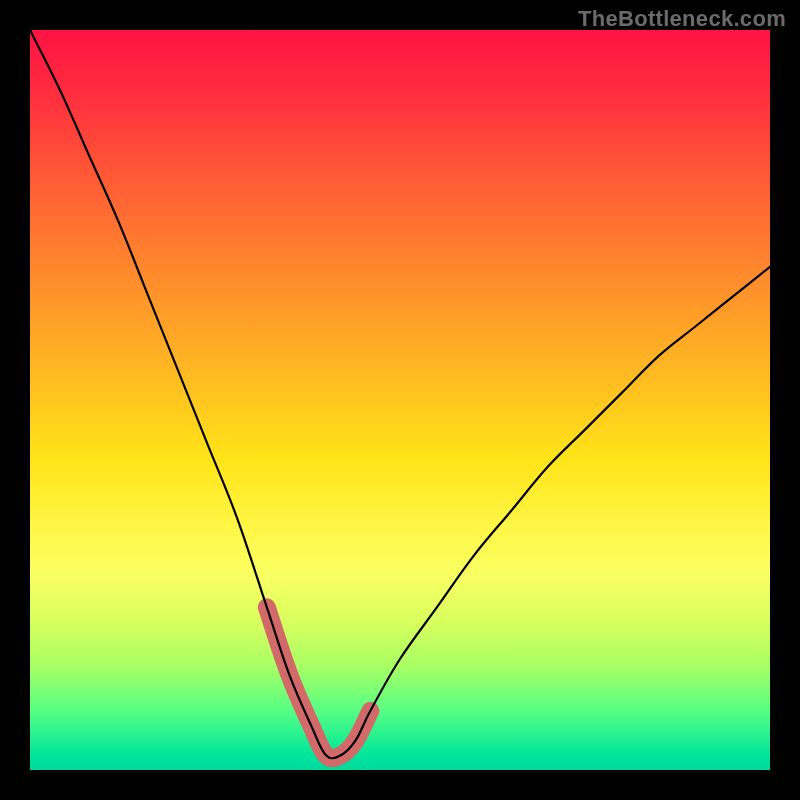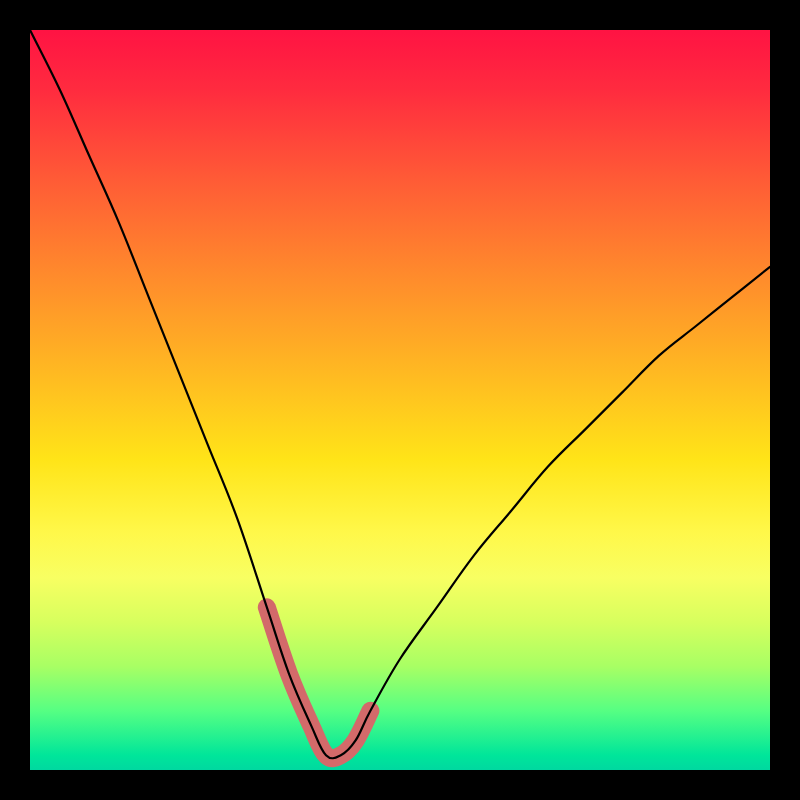--- a/index.html
+++ b/index.html
@@ -48,20 +48,21 @@
     font-size: 22px;
     font-weight: 600;
     color: #6b6b6b;
     letter-spacing: 0.3px;
   }
 </style>
 </head>
 <body>
 
 <div class="stage">
+  <div class="watermark">TheBottleneck.com</div>
 
   <div class="plot-area">
     <svg class="curves" viewBox="0 0 740 740" preserveAspectRatio="none">
       <path d="M 236.80 577.20 C 240.80 589.19, 251.01 622.49, 259.00 643.80 C 266.99 665.11, 274.54 680.95, 281.20 695.60 C 287.86 710.25, 290.67 719.87, 296.00 725.20 C 301.33 730.53, 305.47 727.86, 310.80 725.20 C 316.13 722.54, 320.27 718.39, 325.60 710.40 C 330.93 702.41, 337.74 686.13, 340.40 680.80" fill="none" stroke="#d36a6a" stroke-width="18" stroke-linecap="round" stroke-linejoin="round"></path>
       <path d="M 0.00 0.00 C 5.33 10.66, 18.94 36.56, 29.60 59.20 C 40.26 81.84, 48.54 101.82, 59.20 125.80 C 69.86 149.78, 78.14 167.09, 88.80 192.40 C 99.46 217.71, 107.74 239.76, 118.40 266.40 C 129.06 293.04, 137.34 313.76, 148.00 340.40 C 158.66 367.04, 166.94 387.76, 177.60 414.40 C 188.26 441.04, 196.54 459.10, 207.20 488.40 C 217.86 517.70, 227.48 549.23, 236.80 577.20 C 246.12 605.17, 251.01 622.49, 259.00 643.80 C 266.99 665.11, 274.54 680.95, 281.20 695.60 C 287.86 710.25, 290.67 719.87, 296.00 725.20 C 301.33 730.53, 305.47 727.86, 310.80 725.20 C 316.13 722.54, 320.27 718.39, 325.60 710.40 C 330.93 702.41, 332.41 695.45, 340.40 680.80 C 348.39 666.15, 358.01 647.65, 370.00 629.00 C 381.99 610.35, 393.68 595.85, 407.00 577.20 C 420.32 558.55, 430.68 542.72, 444.00 525.40 C 457.32 508.08, 467.68 496.98, 481.00 481.00 C 494.32 465.02, 504.68 451.25, 518.00 436.60 C 531.32 421.95, 541.68 412.92, 555.00 399.60 C 568.32 386.28, 578.68 375.92, 592.00 362.60 C 605.32 349.28, 615.68 337.59, 629.00 325.60 C 642.32 313.61, 652.68 306.66, 666.00 296.00 C 679.32 285.34, 689.68 277.06, 703.00 266.40 C 716.32 255.74, 733.34 242.13, 740.00 236.80" fill="none" stroke="#000000" stroke-width="2.2" stroke-linecap="round" stroke-linejoin="round"></path>
     </svg>
   </div>
 </div>
 
 </body></html>

